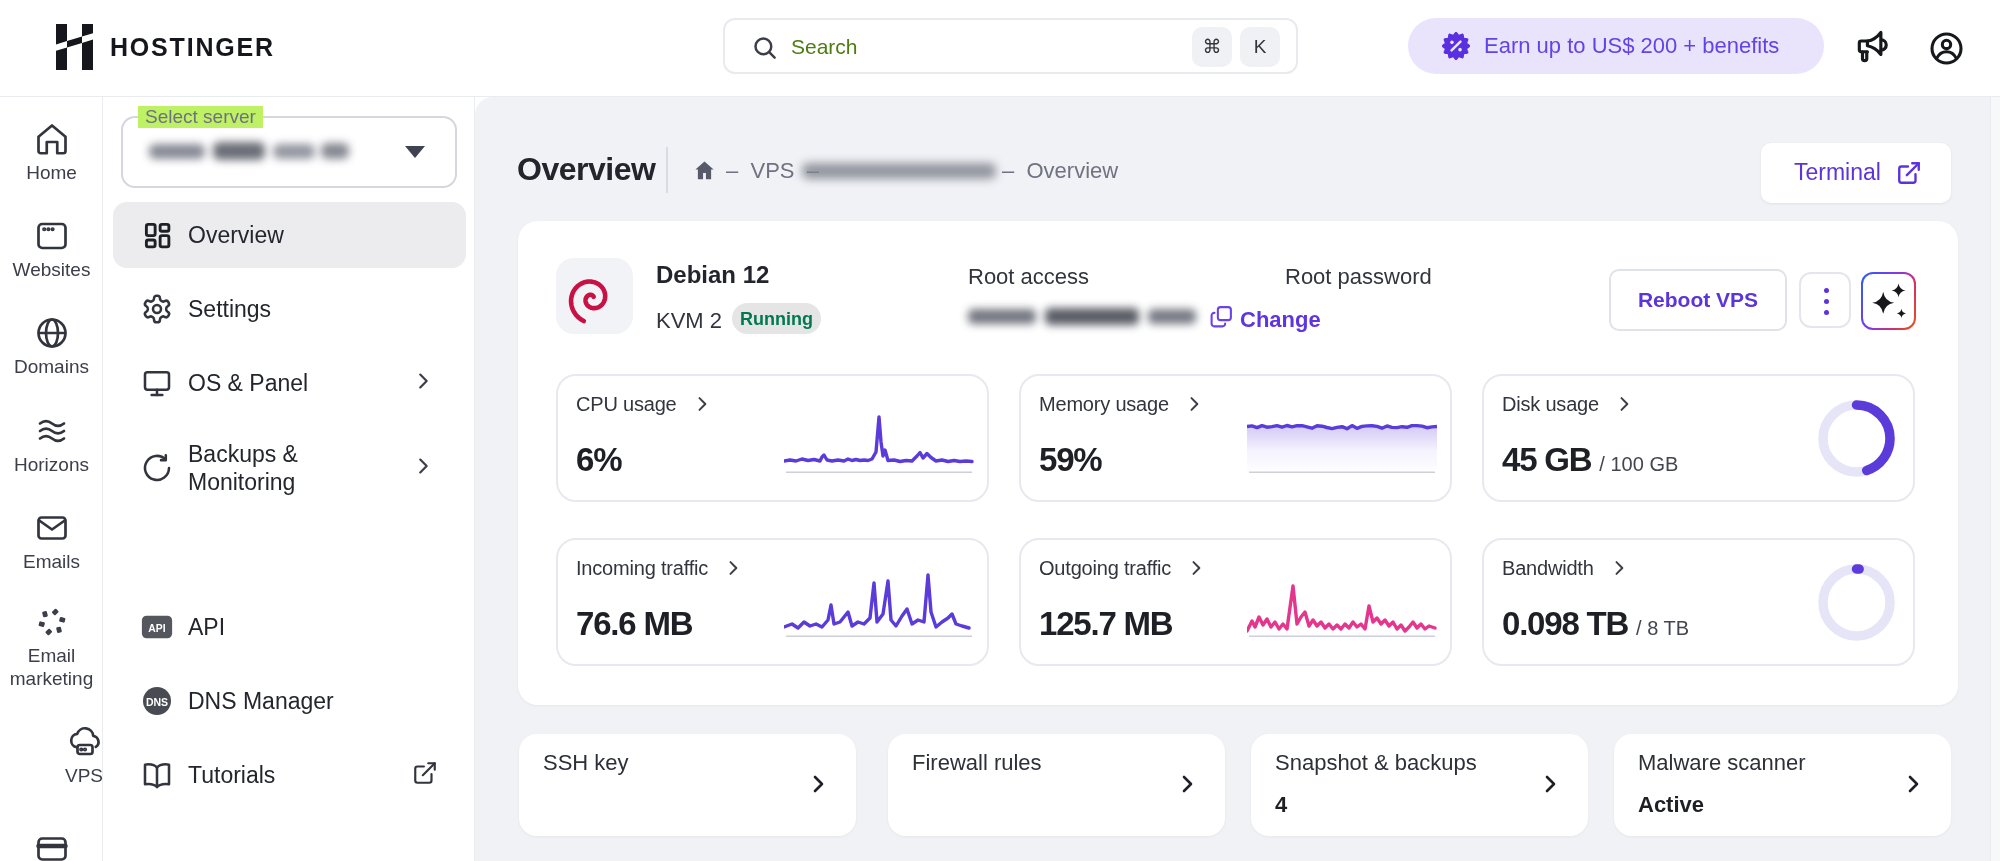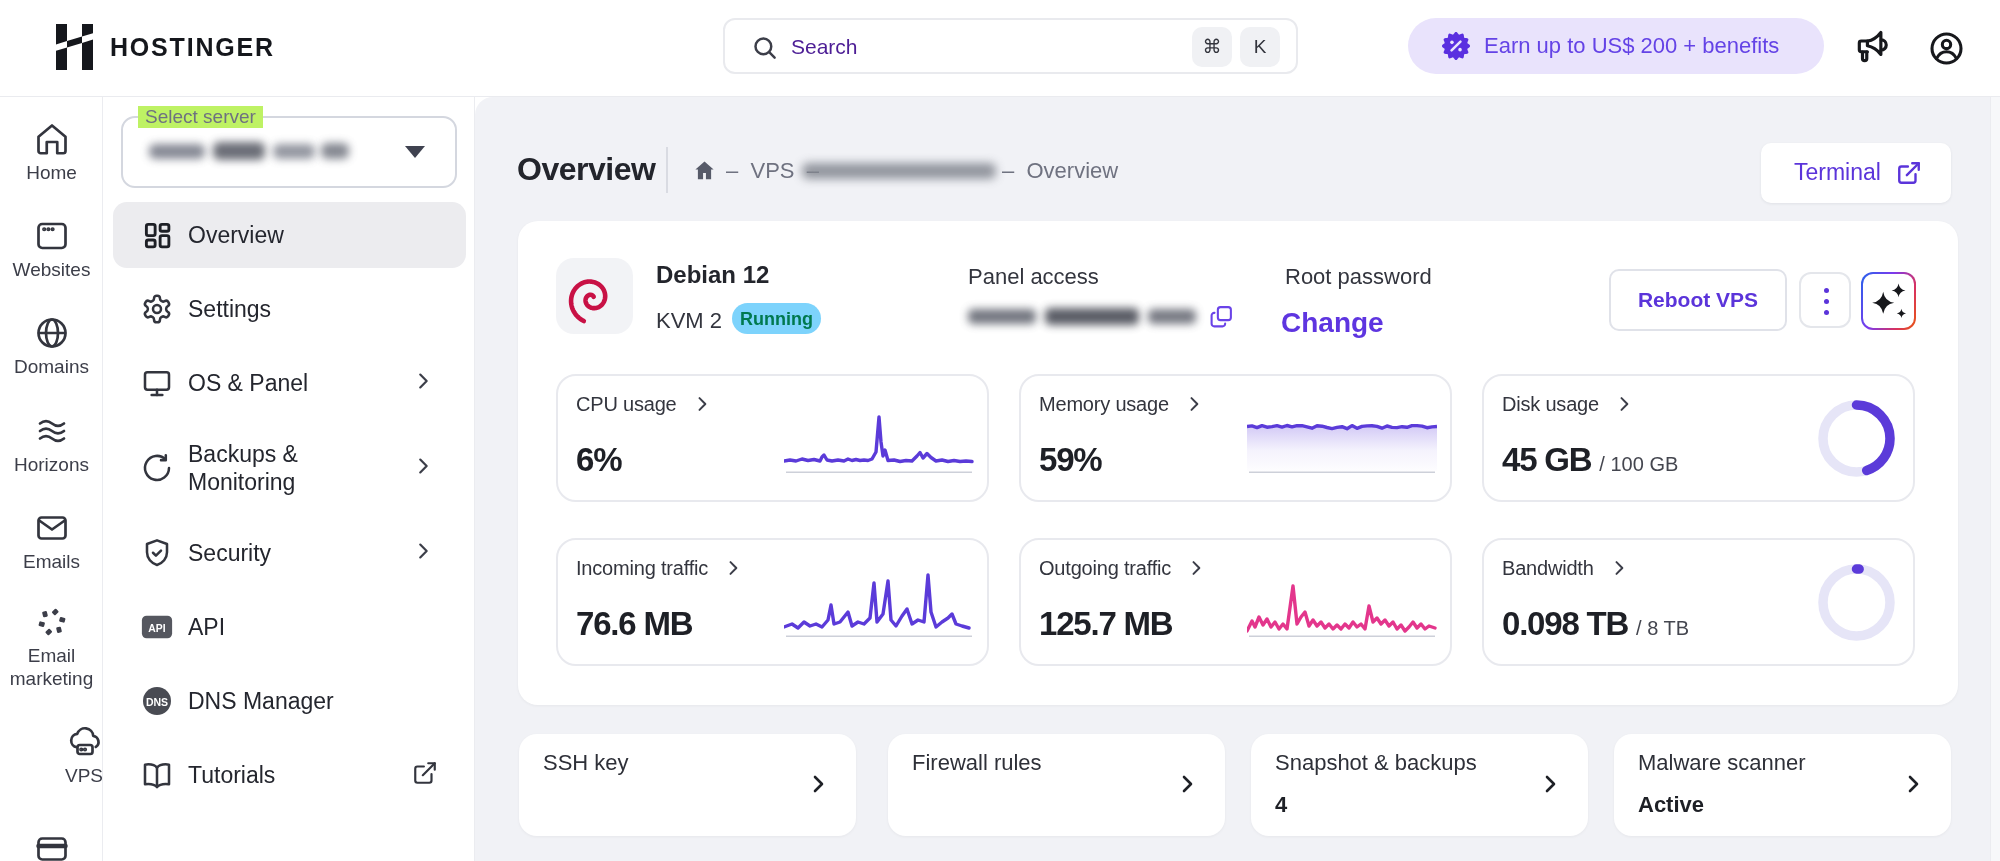--- a/index.html
+++ b/index.html
@@ -5,21 +5,21 @@
 html,body { width:2000px; height:861px; background:#fff; font-family:"Liberation Sans", sans-serif; overflow:hidden; }
 .abs { position:absolute; }
 #page { position:relative; width:1954px; height:861px; }
 
 
 #header { position:absolute; left:0; top:0; width:2000px; height:97px; background:#fff; border-bottom:1px solid #eaebef; z-index:5; }
 #logo { position:absolute; left:56px; top:24px; }
 #logotext { position:absolute; left:110px; top:33px; font-size:25px; font-weight:800; letter-spacing:1.8px; color:#15171c; }
 #search { position:absolute; left:723px; top:18px; width:575px; height:56px; border:2px solid #e9eaee; border-radius:12px; background:#fff; }
 #search .mag { position:absolute; left:26px; top:14px; }
-#search .ph { position:absolute; left:66px; top:15px; font-size:21px; color:#4c1d95; }
+#search .ph { position:absolute; left:66px; top:15px; font-size:21px; color:#4d7c0f; }
 .key { position:absolute; top:7px; width:40px; height:40px; background:#f0f1f4; border-radius:10px; text-align:center; line-height:40px; font-size:19px; color:#33353d; }
 #earn { position:absolute; left:1408px; top:18px; width:416px; height:56px; background:#e9e3fc; border-radius:28px; }
 #earn .txt { position:absolute; left:76px; top:15px; font-size:22px; font-weight:500; color:#6443e6; }
 #megaphone { position:absolute; left:1856px; top:28px; }
 #avatar { position:absolute; left:1928px; top:30px; }
 
 
 #rail { position:absolute; left:0; top:97px; width:103px; height:764px; background:#fff; border-right:1px solid #ebecf0; z-index:4; }
 .rit { position:absolute; left:0; width:103px; text-align:center; color:#3c3e49; }
 .rit .lbl { font-size:19px; color:#3c3e49; margin-top:4px; line-height:23px; }
@@ -38,21 +38,21 @@
 #content { position:absolute; left:475px; top:97px; width:1525px; height:764px; background:#f1f2f6; border-top-left-radius:18px; }
 #h1 { position:absolute; left:42px; top:54px; font-size:32px; letter-spacing:-0.5px; font-weight:bold; color:#23252c; }
 #crumbdiv { position:absolute; left:191px; top:50px; width:2px; height:46px; background:#d9dbe2; }
 .crumb { position:absolute; top:61px; font-size:22px; color:#6f7280; }
 #terminal { position:absolute; left:1286px; top:46px; width:190px; height:60px; background:#fff; border-radius:10px; box-shadow:0 1px 3px rgba(30,32,45,.08); }
 #terminal .t { position:absolute; left:33px; top:16px; font-size:23px; font-weight:normal; color:#5b34da; }
 
 #bigcard { position:absolute; left:43px; top:124px; width:1440px; height:484px; background:#fff; border-radius:20px; box-shadow:0 1px 3px rgba(30,32,45,.05); }
 #debtile { position:absolute; left:38px; top:37px; width:77px; height:76px; border-radius:18px; background:#f2f3f6; display:flex; align-items:center; justify-content:center; }
 .lab22 { font-size:22px; color:#33353e; }
-.runpill { position:absolute; left:214px; top:82px; width:89px; height:31px; background:#7dd3fc; border-radius:16px; text-align:center; line-height:32px; font-size:18px; font-weight:bold; color:#00794f; }
+.runpill { position:absolute; left:214px; top:82px; width:89px; height:31px; background:#e5e5e5; border-radius:16px; text-align:center; line-height:32px; font-size:18px; font-weight:bold; color:#00794f; }
 #reboot { position:absolute; left:1091px; top:48px; width:178px; height:62px; border:2px solid #e0e2e9; border-radius:10px; background:#fff; text-align:center; line-height:58px; font-size:21px; font-weight:bold; color:#5b34da; }
 #dotsbtn { position:absolute; left:1281px; top:51px; width:52px; height:56px; border:2px solid #e4e6eb; border-radius:12px; background:#fff; }
 #aibtn { position:absolute; left:1343px; top:51px; width:55px; height:58px; border-radius:12px; border:2.5px solid transparent; background:linear-gradient(#fff,#fff) padding-box, linear-gradient(115deg,#2563eb 0%,#7c3aed 40%,#d8325f 75%,#ea580c 100%) border-box; }
 
 .tile { position:absolute; width:433px; height:128px; background:#fff; border:2px solid #e8e9ee; border-radius:20px; }
 .tile .tl { position:absolute; left:18px; top:17px; font-size:20px; letter-spacing:-0.2px; color:#33353e; }
 .tile .tl svg { vertical-align:-3px; margin-left:10px; }
 .tile .val { position:absolute; left:18px; top:65px; font-size:33px; letter-spacing:-1.2px; font-weight:bold; color:#1e2026; }
 .tile .unit { font-size:20px; letter-spacing:0; font-weight:normal; color:#44464f; }
 
@@ -221,32 +221,20 @@
           <svg width="32" height="32" viewBox="0 0 24 24" fill="none" stroke="#33353e" stroke-width="1.9" stroke-linecap="round" stroke-linejoin="round">
             <path d="M21 12a9 9 0 1 1-2.6-6.4"></path>
             <polyline points="18.6 2.5 18.6 6.1 15 6.1"></polyline>
           </svg>
         </div>
         <div class="t">Backups &amp;<br>Monitoring</div>
         <div class="chev"><svg width="22" height="22" viewBox="0 0 24 24" fill="none" stroke="#3c3e49" stroke-width="2.4" stroke-linecap="round" stroke-linejoin="round">
             <polyline points="9 5 16 12 9 19"></polyline>
           </svg></div>
       </div>
-<div class="mi" style="top:423px;height:66px;">
-        <div class="ic">
-          <svg width="32" height="32" viewBox="0 0 24 24" fill="none" stroke="#33353e" stroke-width="1.9" stroke-linecap="round" stroke-linejoin="round">
-            <path d="M12 2.5 4.5 5.2v6.3c0 4.6 3.2 8.2 7.5 9.5 4.3-1.3 7.5-4.9 7.5-9.5V5.2Z"></path>
-            <polyline points="9 11.8 11.2 14 15 10.2"></polyline>
-          </svg>
-        </div>
-        <div class="t">Security</div>
-        <div class="chev"><svg width="22" height="22" viewBox="0 0 24 24" fill="none" stroke="#3c3e49" stroke-width="2.4" stroke-linecap="round" stroke-linejoin="round">
-            <polyline points="9 5 16 12 9 19"></polyline>
-          </svg></div>
-      </div>
 <div class="mi" style="top:497px;height:66px;">
         <div class="ic">
           <svg width="36" height="30" viewBox="0 0 36 30">
             <rect x="2" y="3" width="32" height="24" rx="5" fill="#55575f"></rect>
             <text x="18" y="20.5" font-family="Liberation Sans" font-size="11" font-weight="bold" fill="#fff" text-anchor="middle">API</text>
           </svg>
         </div>
         <div class="t">API</div>
       </div>
 <div class="mi" style="top:571px;height:66px;">
@@ -295,30 +283,30 @@
 
   <div id="bigcard">
     <div id="debtile">
       <svg width="77" height="76" viewBox="0 0 77 76" fill="none">
             <polyline points="27.79,63.05 26.48,62.35 25.22,61.57 24.01,60.72 22.88,59.80 21.81,58.82 20.81,57.78 19.88,56.69 19.03,55.55 18.26,54.37 17.57,53.15 16.96,51.90 16.44,50.62 15.99,49.33 15.64,48.01 15.37,46.69 15.18,45.36 15.08,44.04 15.06,42.71 15.13,41.41 15.27,40.11 15.49,38.84 15.80,37.60 16.17,36.38 16.62,35.20 17.14,34.06 17.72,32.97 18.36,31.92 19.07,30.92 19.83,29.98 20.64,29.09 21.50,28.26 22.40,27.49 23.33,26.79 24.31,26.16 25.31,25.59 26.34,25.09 27.39,24.65 28.45,24.29 29.53,24.00 30.61,23.78 31.70,23.63 32.78,23.55 33.86,23.53 34.92,23.59 35.97,23.71 37.00,23.89 38.01,24.14 38.99,24.44 39.95,24.81 40.87,25.23 41.75,25.70 42.59,26.22 43.39,26.79 44.15,27.41 44.85,28.06 45.51,28.75 46.12,29.47 46.68,30.23 47.18,31.00 47.63,31.81 48.02,32.62 48.35,33.46 48.63,34.30 48.86,35.15 49.02,36.01 49.13,36.86 49.19,37.72 49.19,38.56 49.14,39.39 49.04,40.21 48.89,41.02 48.68,41.80 48.44,42.56 48.14,43.29 47.81,44.00 47.43,44.68 47.02,45.32 46.57,45.93 46.10,46.50 45.59,47.03 45.05,47.53 44.49,47.98 43.91,48.39 43.31,48.76 42.70,49.09 42.08,49.37 41.44,49.61 40.80,49.81 40.16,49.96 39.52,50.07 38.88,50.14 38.25,50.17 37.62,50.15 37.00,50.10 36.40,50.01 35.81,49.88 35.24,49.72 34.69,49.52 34.17,49.29 33.66,49.03 33.18,48.74 32.72,48.43 32.30,48.09 31.90,47.73 31.53,47.36 31.19,46.96 30.88,46.55 30.61,46.13 30.36,45.70 30.15,45.26 29.97,44.81 29.82,44.36 29.71,43.91 29.62,43.46 29.57,43.01 29.54,42.57 29.55,42.14 29.58,41.71 29.64,41.30 29.72,40.89 29.83,40.50 29.96,40.13 30.12,39.77 30.29,39.43 30.48,39.11 30.69,38.80 30.92,38.52 31.15,38.26 31.40,38.02 31.66,37.80 31.93,37.60 32.21,37.42 32.49,37.27 32.77,37.14 33.06,37.03 33.34,36.94 33.63,36.87 33.91,36.83 34.19,36.80 34.46,36.79 34.73,36.80 34.99,36.82 35.24,36.87 35.48,36.93 35.71,37.00 35.93,37.08 36.14,37.18 36.33,37.29 36.52,37.40 36.69,37.53 36.85,37.66 36.99,37.80 37.12,37.94 37.24,38.08 37.35,38.23 37.45,38.38 37.54,38.52 37.62,38.67 37.70,38.80" stroke="#c81145" stroke-width="4.6" stroke-linecap="round" fill="none"></polyline>
           </svg>
     </div>
     <div class="abs" style="left:138px;top:40px;font-size:24px;font-weight:bold;color:#23252c;">Debian 12</div>
     <div class="abs" style="left:138px;top:87px;font-size:22px;color:#33353e;">KVM 2</div>
     <div class="runpill">Running</div>
-    <div class="abs lab22" style="left:450px;top:43px;">Panel access</div>
+    <div class="abs lab22" style="left:450px;top:43px;">Root access</div>
     <div class="blob blur1" style="left:450px;top:88px;width:68px;height:15px;background:#5a5e69;opacity:.85;filter:blur(4.5px);"></div>
     <div class="blob blur1" style="left:527px;top:87px;width:94px;height:17px;background:#484b55;opacity:.9;filter:blur(4.5px);"></div>
     <div class="blob blur1" style="left:630px;top:88px;width:48px;height:15px;background:#5f626d;opacity:.85;filter:blur(4.5px);"></div>
     <svg class="abs" style="left:691px;top:83px;" width="25" height="25" viewBox="0 0 24 24" fill="none" stroke="#6a43e8" stroke-width="2" stroke-linecap="round" stroke-linejoin="round">
           <rect x="8.5" y="3" width="12.5" height="12.5" rx="2.5"></rect>
           <path d="M15.5 18.8 v0.2 a2.5 2.5 0 0 1 -2.5 2.5 h-8 a2.5 2.5 0 0 1 -2.5 -2.5 v-8 a2.5 2.5 0 0 1 2.5 -2.5 h0.3"></path>
         </svg>
     <div class="abs lab22" style="left:767px;top:43px;">Root password</div>
-    <div class="abs" style="left:763px;top:86px;font-size:28px;font-weight:bold;color:#5e35e0;">Change</div>
+    <div class="abs" style="left:722px;top:86px;font-size:22px;font-weight:bold;color:#5e35e0;">Change</div>
     <div id="reboot">Reboot VPS</div>
     <div id="dotsbtn">
           <div style="position:absolute;left:23px;top:14px;width:5px;height:5px;border-radius:50%;background:#5b34da;box-shadow:0 11px 0 #5b34da, 0 22px 0 #5b34da;"></div>
         </div>
     <div id="aibtn">
           <svg style="position:absolute;left:2px;top:2px;" width="46" height="46" viewBox="0 0 48 48">
             <path d="M19 16.5 Q20.495 26.505 30.5 28 Q20.495 29.495 19 39.5 Q17.505 29.495 7.5 28 Q17.505 26.505 19 16.5 Z" fill="#17181c"></path>
             <path d="M35 7.8 Q35.936 14.064 42.2 15 Q35.936 15.936 35 22.2 Q34.064 15.936 27.8 15 Q34.064 14.064 35 7.8 Z" fill="#17181c"></path>
             <path d="M38 34.2 Q38.624 38.376 42.8 39 Q38.624 39.624 38 43.8 Q37.376 39.624 33.2 39 Q37.376 38.376 38 34.2 Z" fill="#17181c"></path>
           </svg>

